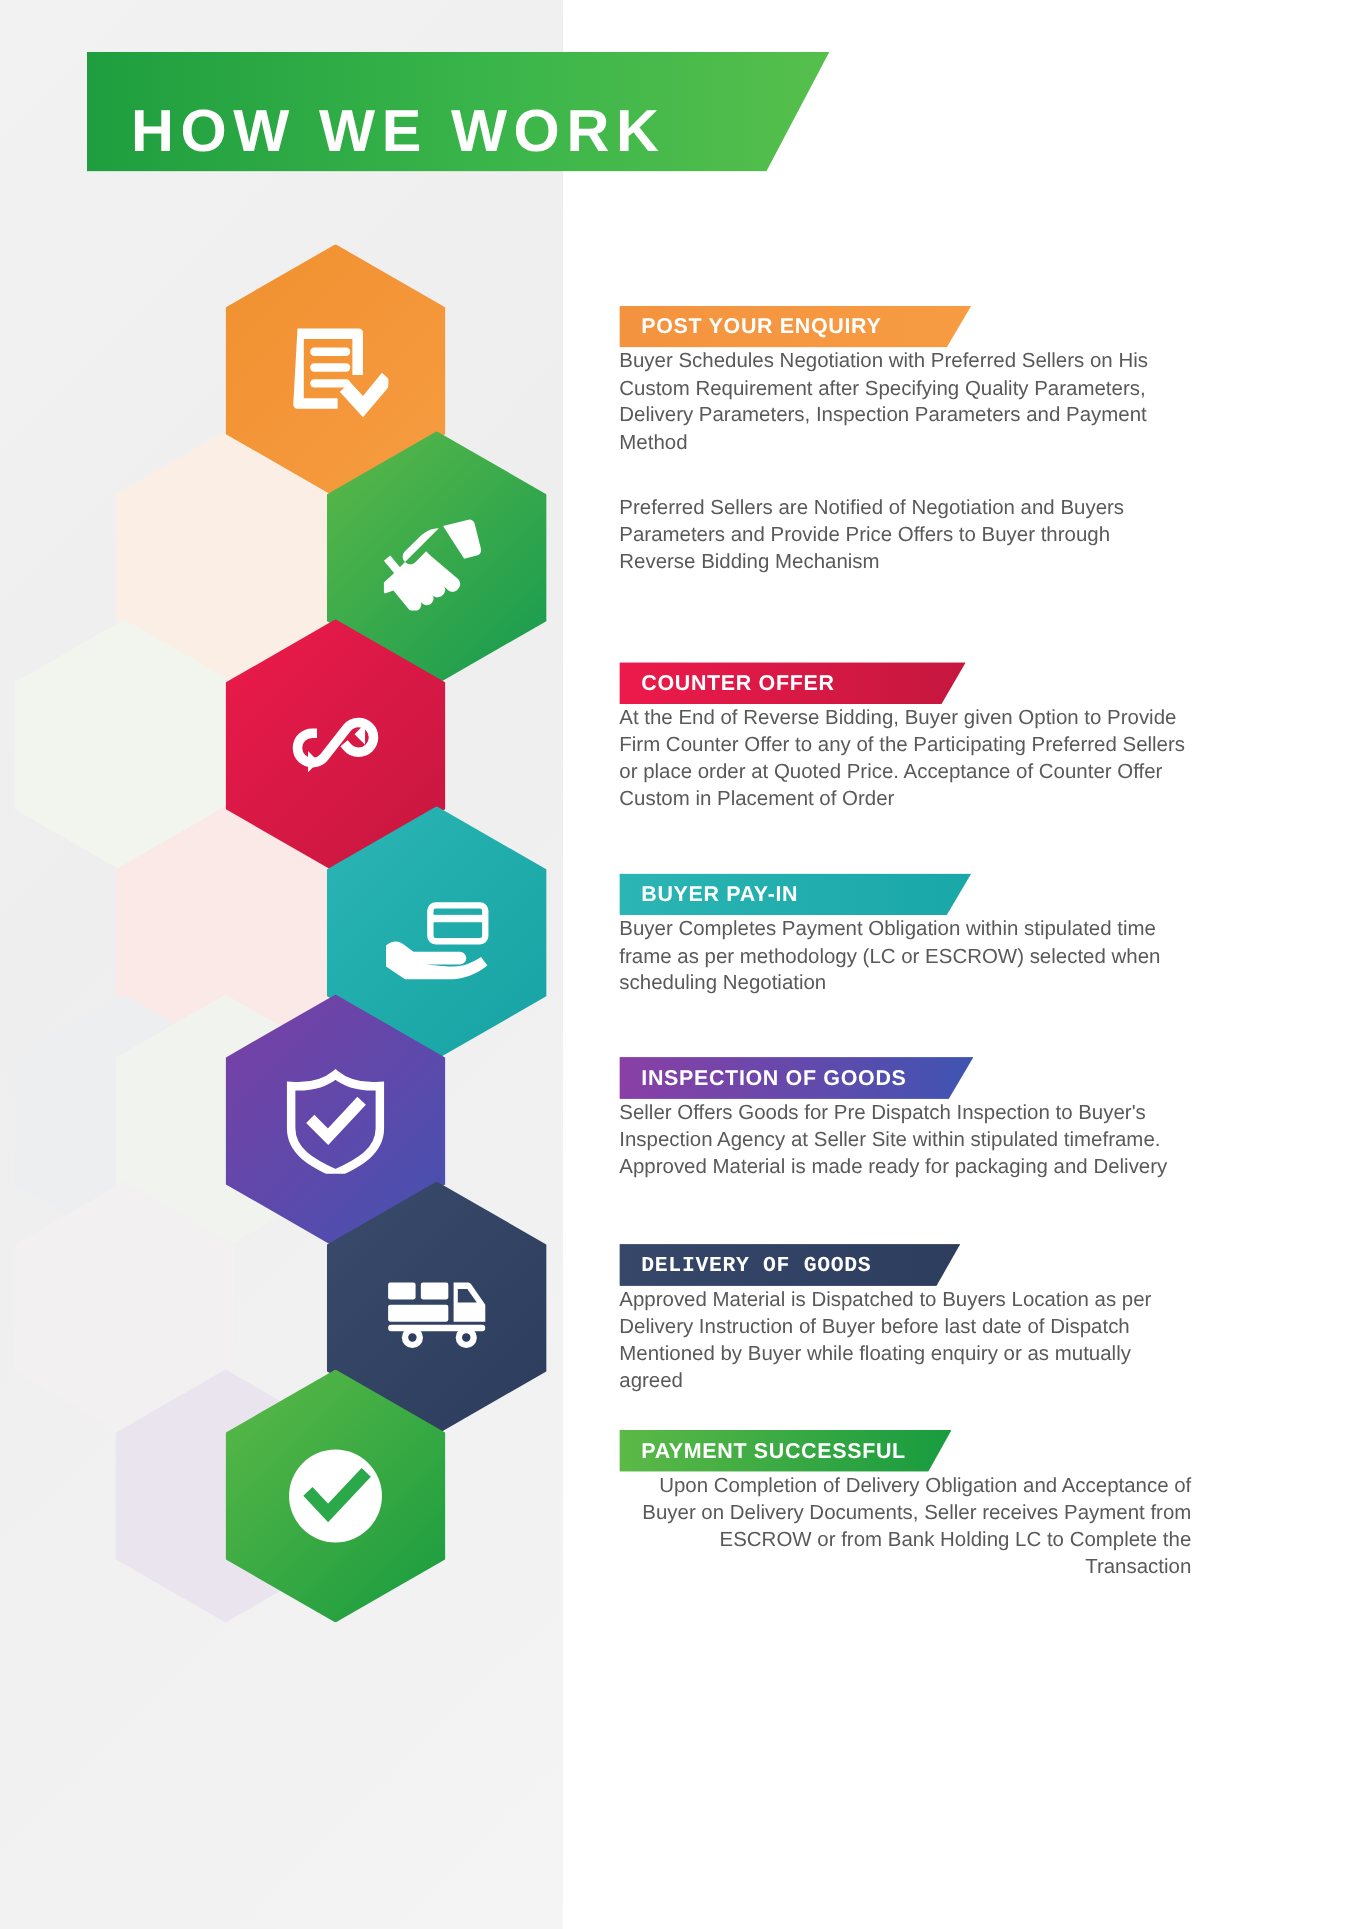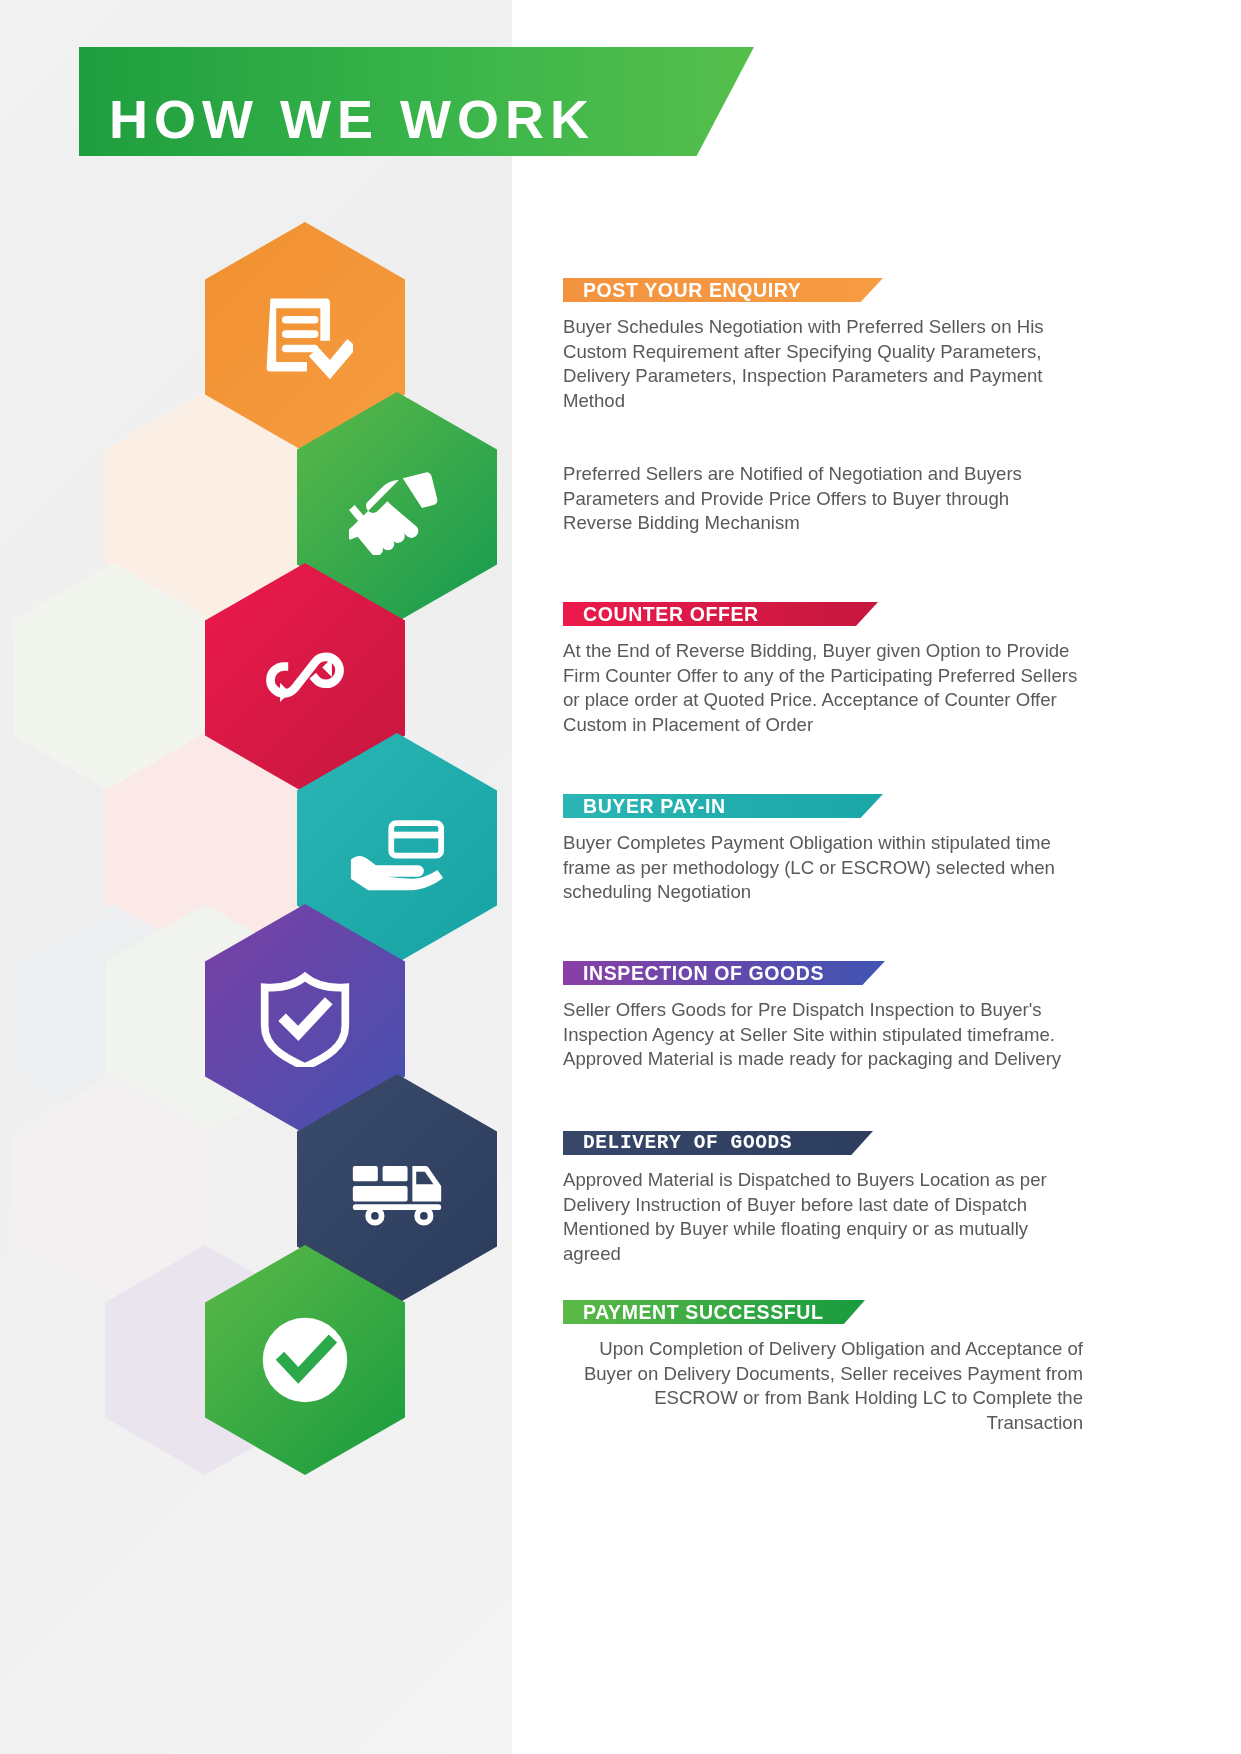--- a/index.html
+++ b/index.html
@@ -26,21 +26,21 @@
     background:linear-gradient(90deg,#1f9e3f 0%,#3ab54a 55%,#56bf4c 100%);
     -webkit-clip-path:polygon(0 0, 100% 0, 91.5% 100%, 0 100%);
     clip-path:polygon(0 0, 100% 0, 91.5% 100%, 0 100%);
     display:flex; align-items:center;
   }
   #header-title{
     color:#ffffff;
     font-size:54px;
     font-weight:bold;
     letter-spacing:6px;
-    padding-left:30px;
+    padding-left:40px;
     line-height:1;
     white-space:nowrap;
     margin-top:34px;
   }
 
   
   .hex{
     position:absolute;
     width:200px; height:230px;
     -webkit-clip-path:polygon(50% 0%, 100% 25%, 100% 75%, 50% 100%, 0% 75%, 0% 25%);
@@ -50,33 +50,32 @@
   .hex svg{ width:96px; height:96px; display:block; }
   .ghost{ opacity:1; }
 
   
   #steps-column{
     position:absolute; left:563px; top:0; width:560px; height:1754px;
   }
   .step{ position:absolute; left:0; width:530px; }
   .step-label{
     position:relative;
-    height:24px;
+    height:38px;
     display:flex; align-items:center;
     padding-left:20px;
     color:#ffffff;
     font-size:19.5px;
     font-weight:bold;
     letter-spacing:0.6px;
     white-space:nowrap;
     -webkit-clip-path:polygon(0 0, 100% 0, 93% 100%, 0 100%);
     clip-path:polygon(0 0, 100% 0, 93% 100%, 0 100%);
   }
   .step-body{
-    margin-top:13px;
     color:#595959;
     font-size:18.6px;
     line-height:1.32;
     font-weight:500;
     width:520px;
   }
 </style>
 </head>
 <body>
 

